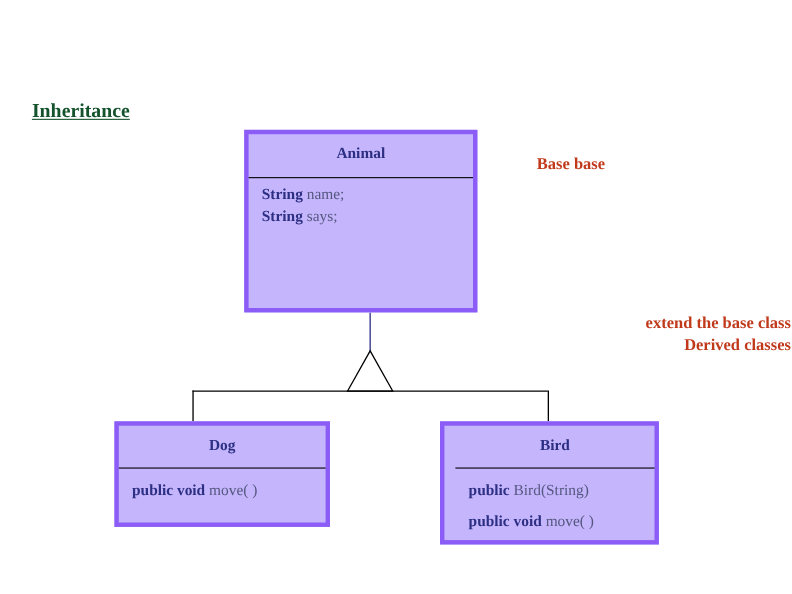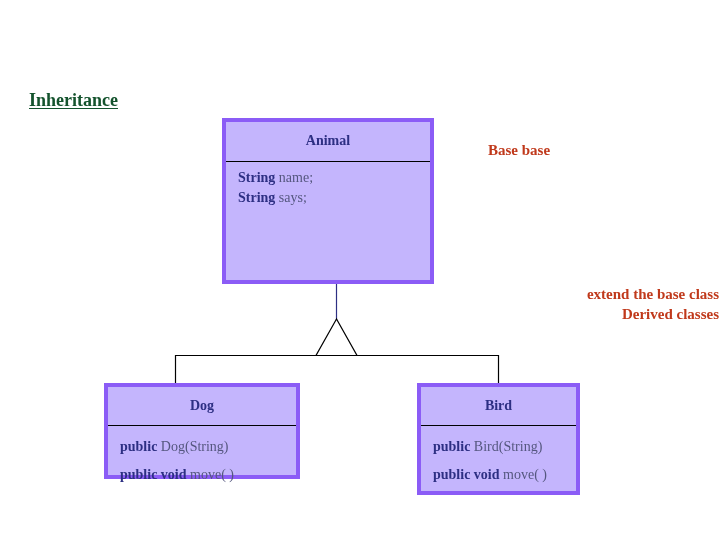--- a/index.html
+++ b/index.html
@@ -95,24 +95,25 @@
   
   #dog-box {
     left: 88px;
     top: 383px;
     width: 196px;
     height: 96px;
     margin-left: 16px;
   }
   
   #bird-box {
-    left: 417px;
+    left: 400px;
     top: 383px;
-    width: 163px;
+    width: 199px;
     height: 112px;
+    padding-left: 10px;
   }
   #dog-box .c-name, #bird-box .c-name   { height: 39px; padding-top: 11px; }
   #dog-box .c-methods, #bird-box .c-methods { height: 71px; padding: 13px 0 0 12px; }
   #dog-box .c-methods .uml-line + .uml-line,
   #bird-box .c-methods .uml-line + .uml-line { margin-top: 12px; }
 
   
   .annotation {
     position: absolute;
     color: #c0391b;
@@ -176,23 +177,20 @@
       </div>
     </div>
   </div>
 
   <div class="uml-box" id="dog-box">
     <div class="uml-compartment c-name">
       <div class="uml-name">Dog</div>
     </div>
     <div class="uml-compartment c-methods">
       <div class="uml-line">
-        <span class="kw">public</span><span> Dog(String)</span>
-      </div>
-      <div class="uml-line">
         <span class="kw">public void</span><span> move( )</span>
       </div>
     </div>
   </div>
 
   <div class="uml-box" id="bird-box">
     <div class="uml-compartment c-name">
       <div class="uml-name">Bird</div>
     </div>
     <div class="uml-compartment c-methods">

